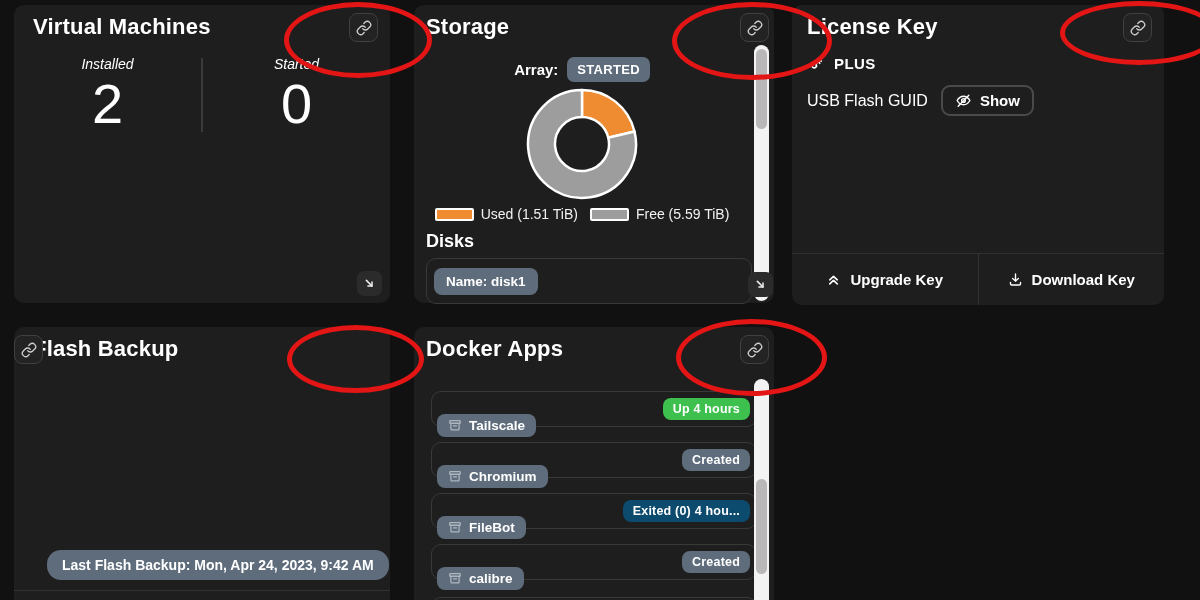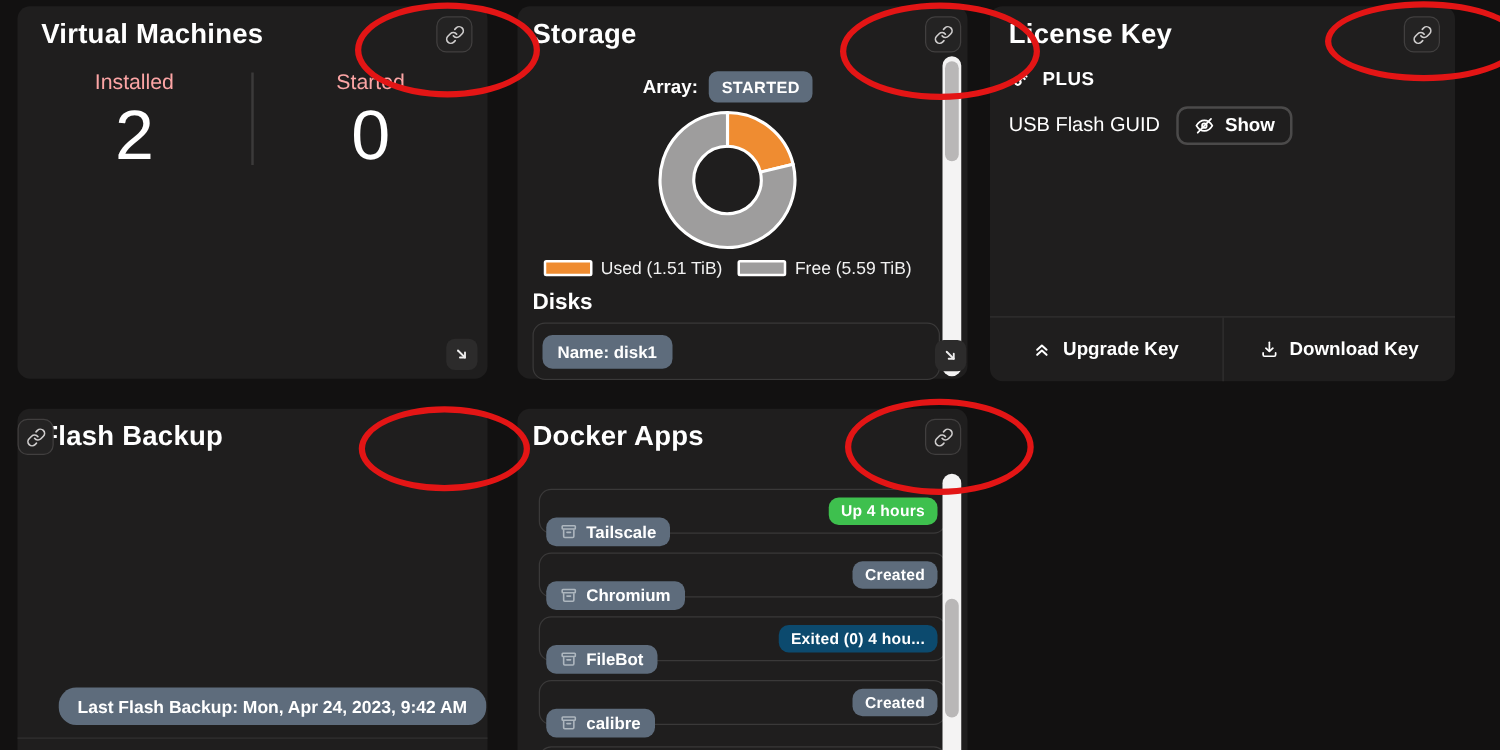--- a/index.html
+++ b/index.html
@@ -30,21 +30,21 @@
     background:#2c2b2b; color:#efeeee; display:flex; align-items:center; justify-content:center;
     cursor:nwse-resize; border:none; z-index:5; }
   #card-vm .resize-handle { right:8px; bottom:7px; }
   #card-storage .resize-handle { right:1px; bottom:6px; }
   .resize-handle svg { width:15px; height:15px; }
 
   
   .vm-stats { display:flex; margin-top:16px; text-align:center; }
   .vm-col { flex:1; }
   .vm-divider { width:2px; background:#3b3a3a; height:74px; margin-top:2px; }
-  .vm-label { font-size:17px; font-weight:500; color:#fca5a5; }
+  .vm-label { font-size:14px; font-style:italic; font-weight:500; color:#ffffff; }
   .vm-value { font-size:56px; font-weight:400; margin-top:4px; line-height:1; }
 
   
   .storage-content { width:calc(100% - 24px); }
   .array-row { display:flex; align-items:center; justify-content:center; gap:9px; margin-top:17px; }
   .array-label { font-size:15px; font-weight:bold; }
   .badge { color:#fff; font-weight:bold; border-radius:7px; padding:5px 10px; font-size:13px; letter-spacing:.3px; }
   .donut-wrap { display:flex; justify-content:center; margin-top:5px; }
   .legend { display:flex; justify-content:center; align-items:center; gap:12px; margin-top:5px; }
   .legend-item { display:flex; align-items:center; gap:7px; font-size:14px; color:#f2f2f2; }

